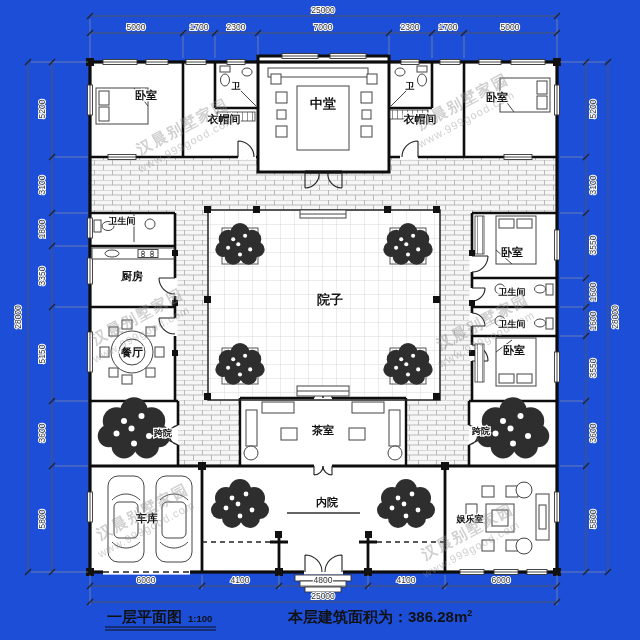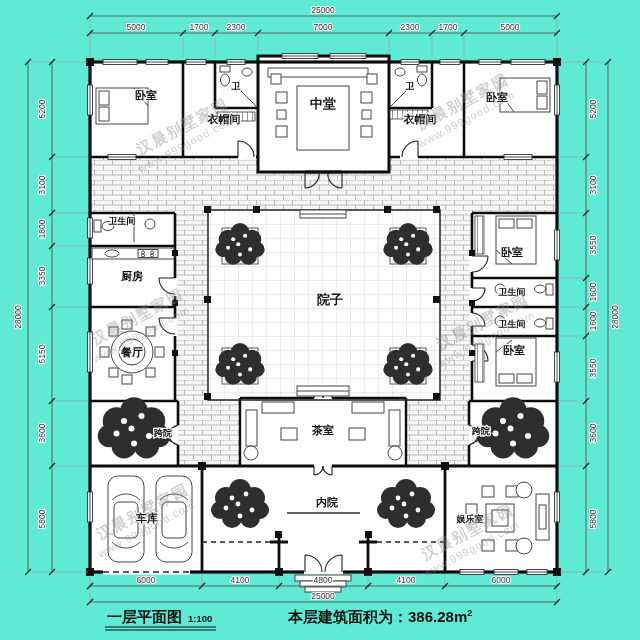--- a/index.html
+++ b/index.html
@@ -1,16 +1,16 @@
 <!DOCTYPE html>
 <html><head>
 <meta charset="utf-8">
 <style>
   html,body{margin:0;padding:0;background:#fff;}
-  #stage{position:relative;width:640px;height:640px;background:#5eead4;overflow:hidden;
+  #stage{position:relative;width:640px;height:640px;background:#1d4ed8;overflow:hidden;
          font-family:"Liberation Sans","DejaVu Sans",sans-serif;}
   svg{display:block}
   text{font-family:"Liberation Sans","DejaVu Sans",sans-serif;}
   .dim{font-size:8.5px;fill:#333;paint-order:stroke;stroke:#fff;stroke-width:2px;}
   .rlab{font-size:11px;font-weight:bold;fill:#111;paint-order:stroke;stroke:#fff;stroke-width:2.4px;}
   .rlab-sm{font-size:9px;}
   .rlab-lg{font-size:13px;}
   .cap{font-size:15px;font-weight:bold;fill:#111;}
   .cap-sm{font-size:9.5px;font-weight:bold;fill:#111;}
   .wm1{font-size:15px;font-weight:bold;fill:#8f8f8f;opacity:.42;letter-spacing:2px;}

